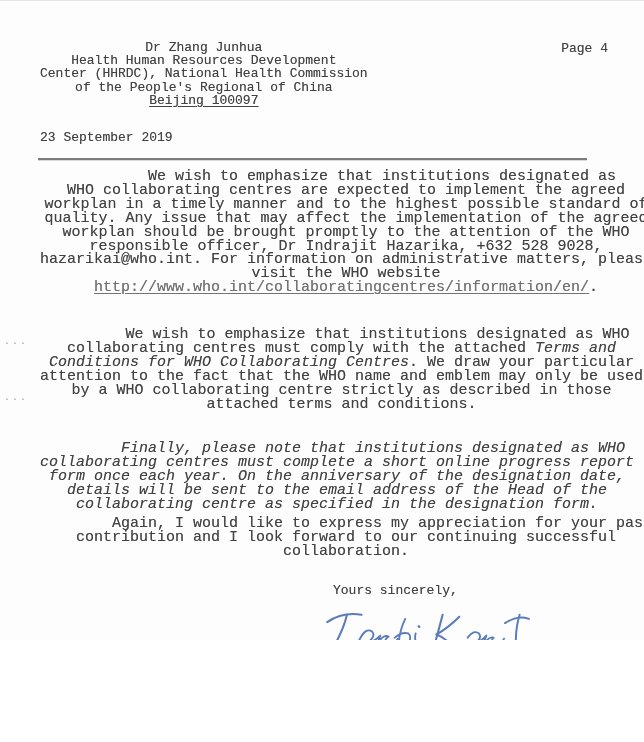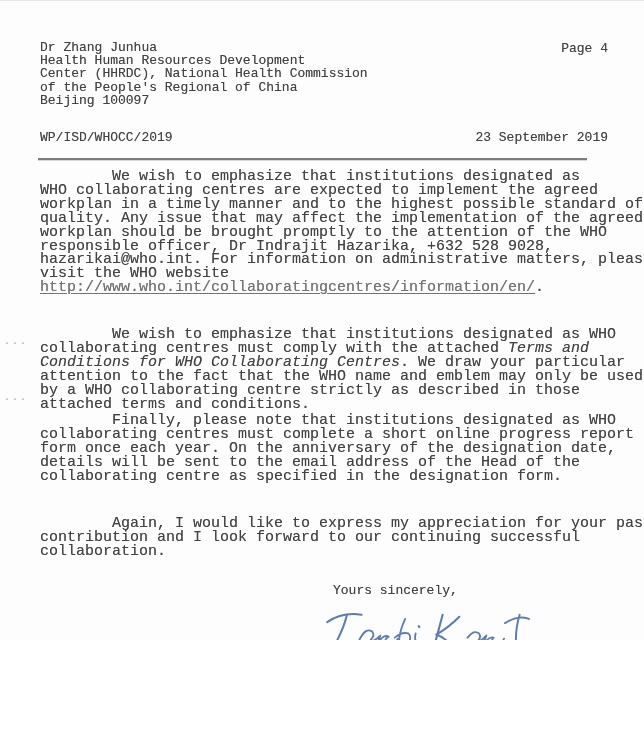--- a/index.html
+++ b/index.html
@@ -4,31 +4,32 @@
 <style>
   html,body{margin:0;padding:0;background:#ffffff;}
   .page{
     position:relative;
     width:644px;height:640px;
     background:#fdfdfd;
     font-family:"Liberation Mono","DejaVu Sans Mono",monospace;
     color:#424242;
     overflow:hidden;
     text-shadow:0 0 0.6px rgba(70,70,70,0.55);
+    text-align:center;
   }
   .top-edge{position:absolute;top:0;left:0;width:100%;height:1px;background:#e6e6e6;}
   .recipient{position:absolute;left:40px;top:41px;font-size:13px;line-height:13.2px;}
-  .recipient .underlined{text-underline-offset:2px;}
+  .recipient .underlined{text-decoration:underline;text-underline-offset:2px;}
   .page-num{position:absolute;top:41px;right:36px;font-size:13px;}
   .ref-row{position:absolute;left:40px;top:130px;width:568px;display:flex;justify-content:space-between;font-size:13px;}
   .rule{position:absolute;left:38px;top:158px;width:549px;height:2px;background:#7d7d7d;box-shadow:0 1px 0 rgba(150,150,150,.35);}
   .para{position:absolute;left:40px;font-size:15px;line-height:13.9px;white-space:pre;}
   .p1{top:170px;}
   .p2{top:320px;margin-top:8px;}
-  .p3{top:414px;}
+  .p3{top:442px;font-style:italic;}
   .p4{top:517px;}
   .link{color:#737373;text-decoration:underline;text-underline-offset:2px;cursor:pointer;}
   .italic{font-style:italic;}
   .margin-dots{position:absolute;left:4px;font-size:10px;color:#9b9b9b;letter-spacing:2px;text-shadow:none;}
   .dots1{top:336px;}
   .dots2{top:392px;}
   .valediction{position:absolute;left:333px;top:583px;font-size:13px;}
   .signature{position:absolute;left:322px;top:604px;width:208px;height:60px;}
   .signer{position:absolute;left:330px;top:664px;font-size:13px;line-height:13.5px;}
 </style>
@@ -42,21 +43,20 @@
     <div>Dr Zhang Junhua</div>
     <div>Health Human Resources Development</div>
     <div>Center (HHRDC), National Health Commission</div>
     <div>of the People's Regional of China</div>
     <div class="underlined">Beijing 100097</div>
   </div>
 
   <div class="page-num">Page 4</div>
 
   <div class="ref-row">
-    <span>WP/ISD/WHOCC/2019</span>
     <span>23 September 2019</span>
   </div>
 
   <div class="rule"></div>
 
   <div class="para p1"><span>        We wish to emphasize that institutions designated as
 WHO collaborating centres are expected to implement the agreed
 workplan in a timely manner and to the highest possible standard of
 quality. Any issue that may affect the implementation of the agreed
 workplan should be brought promptly to the attention of the WHO

